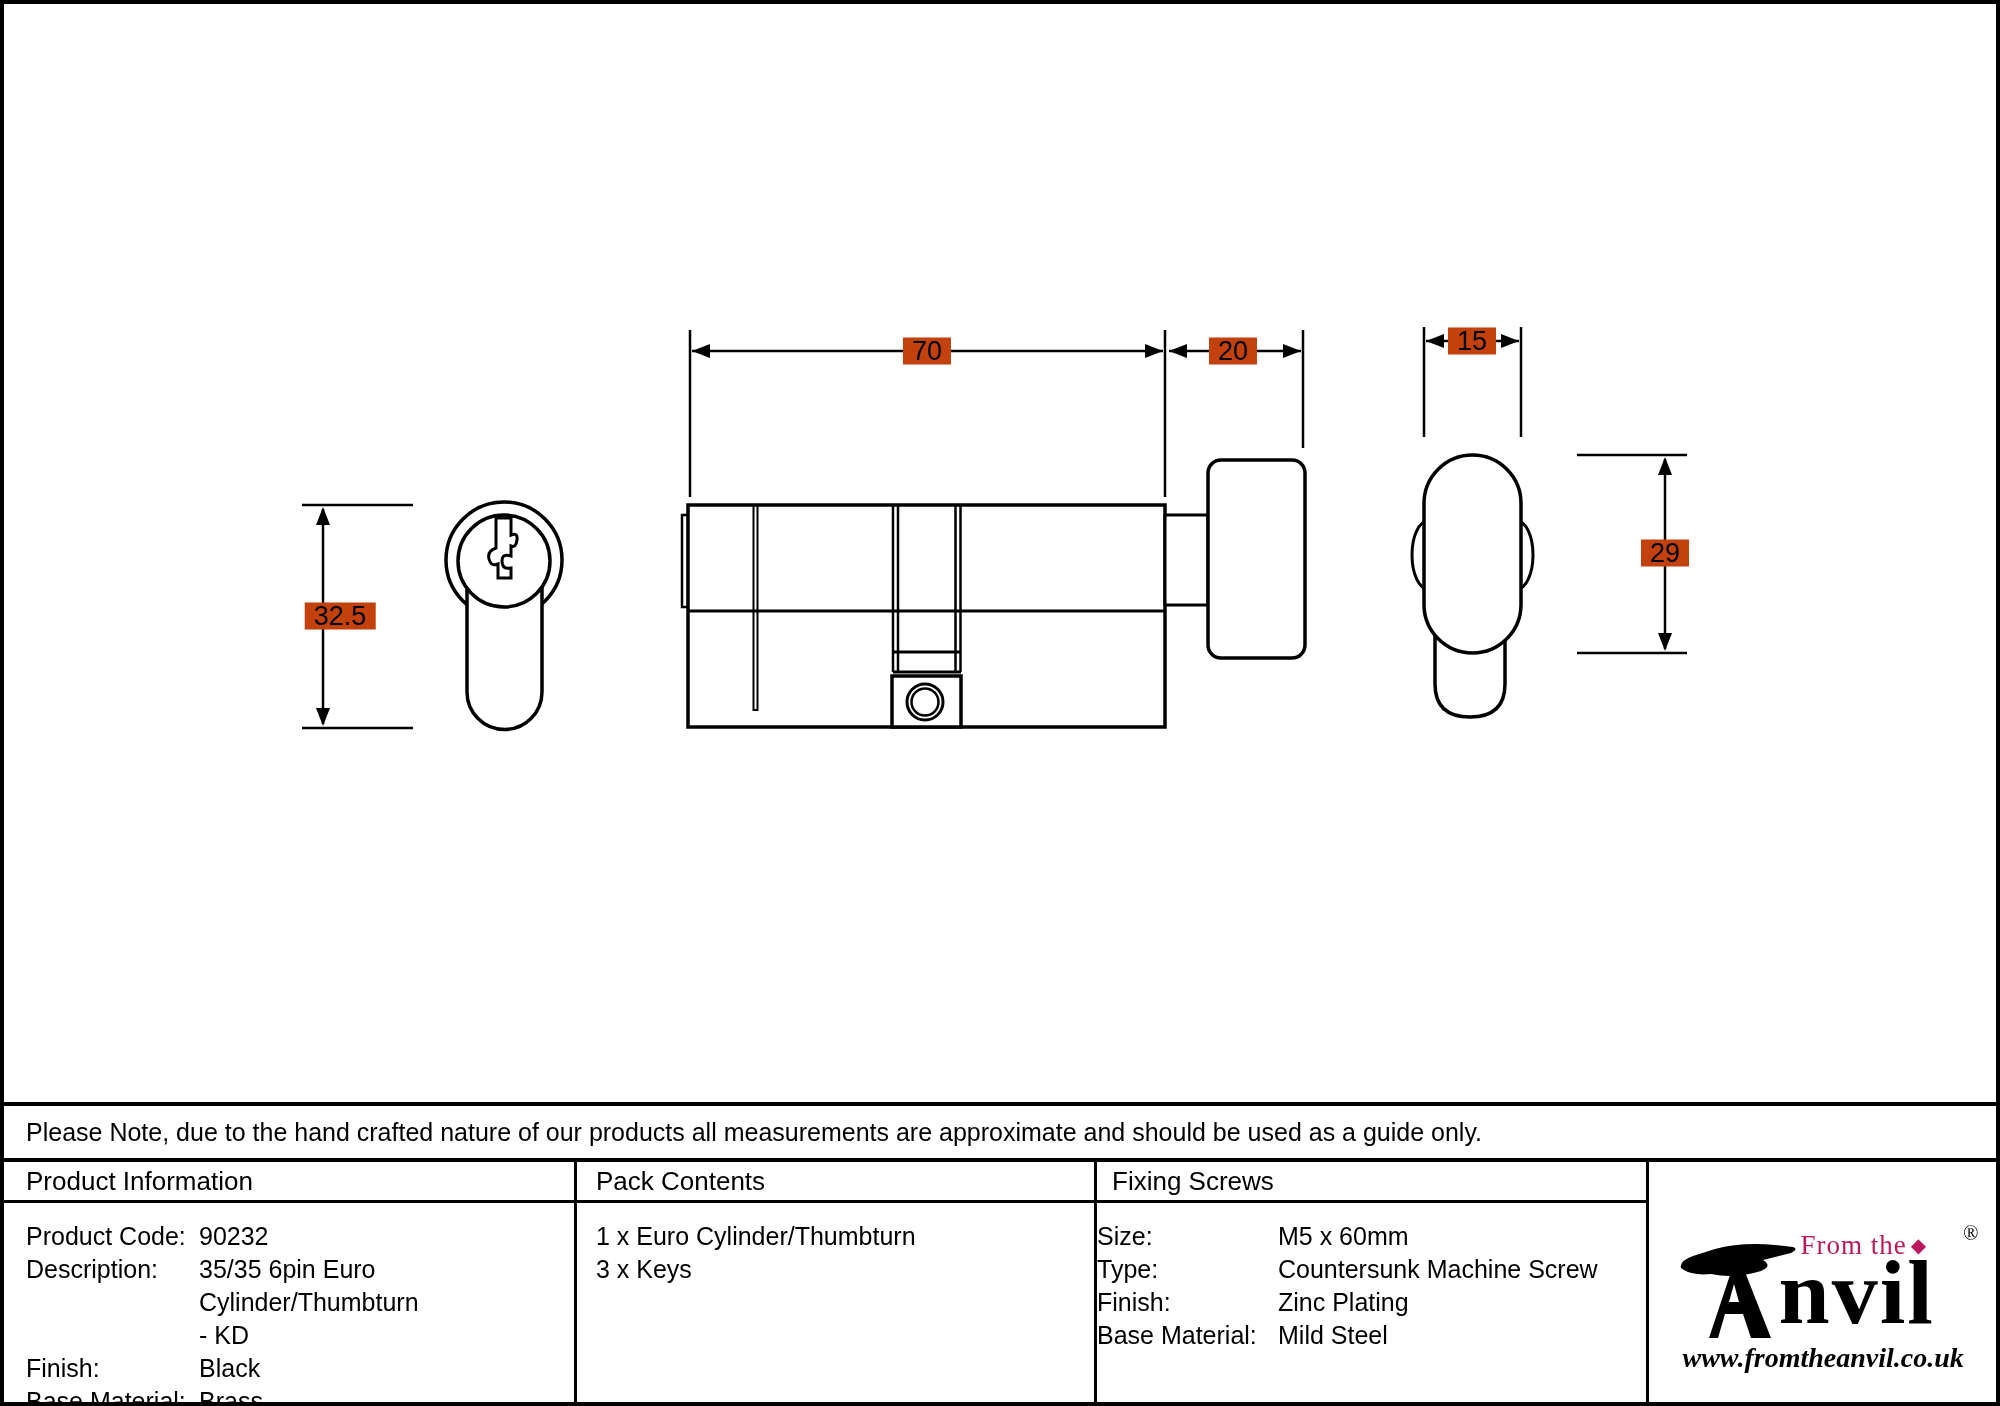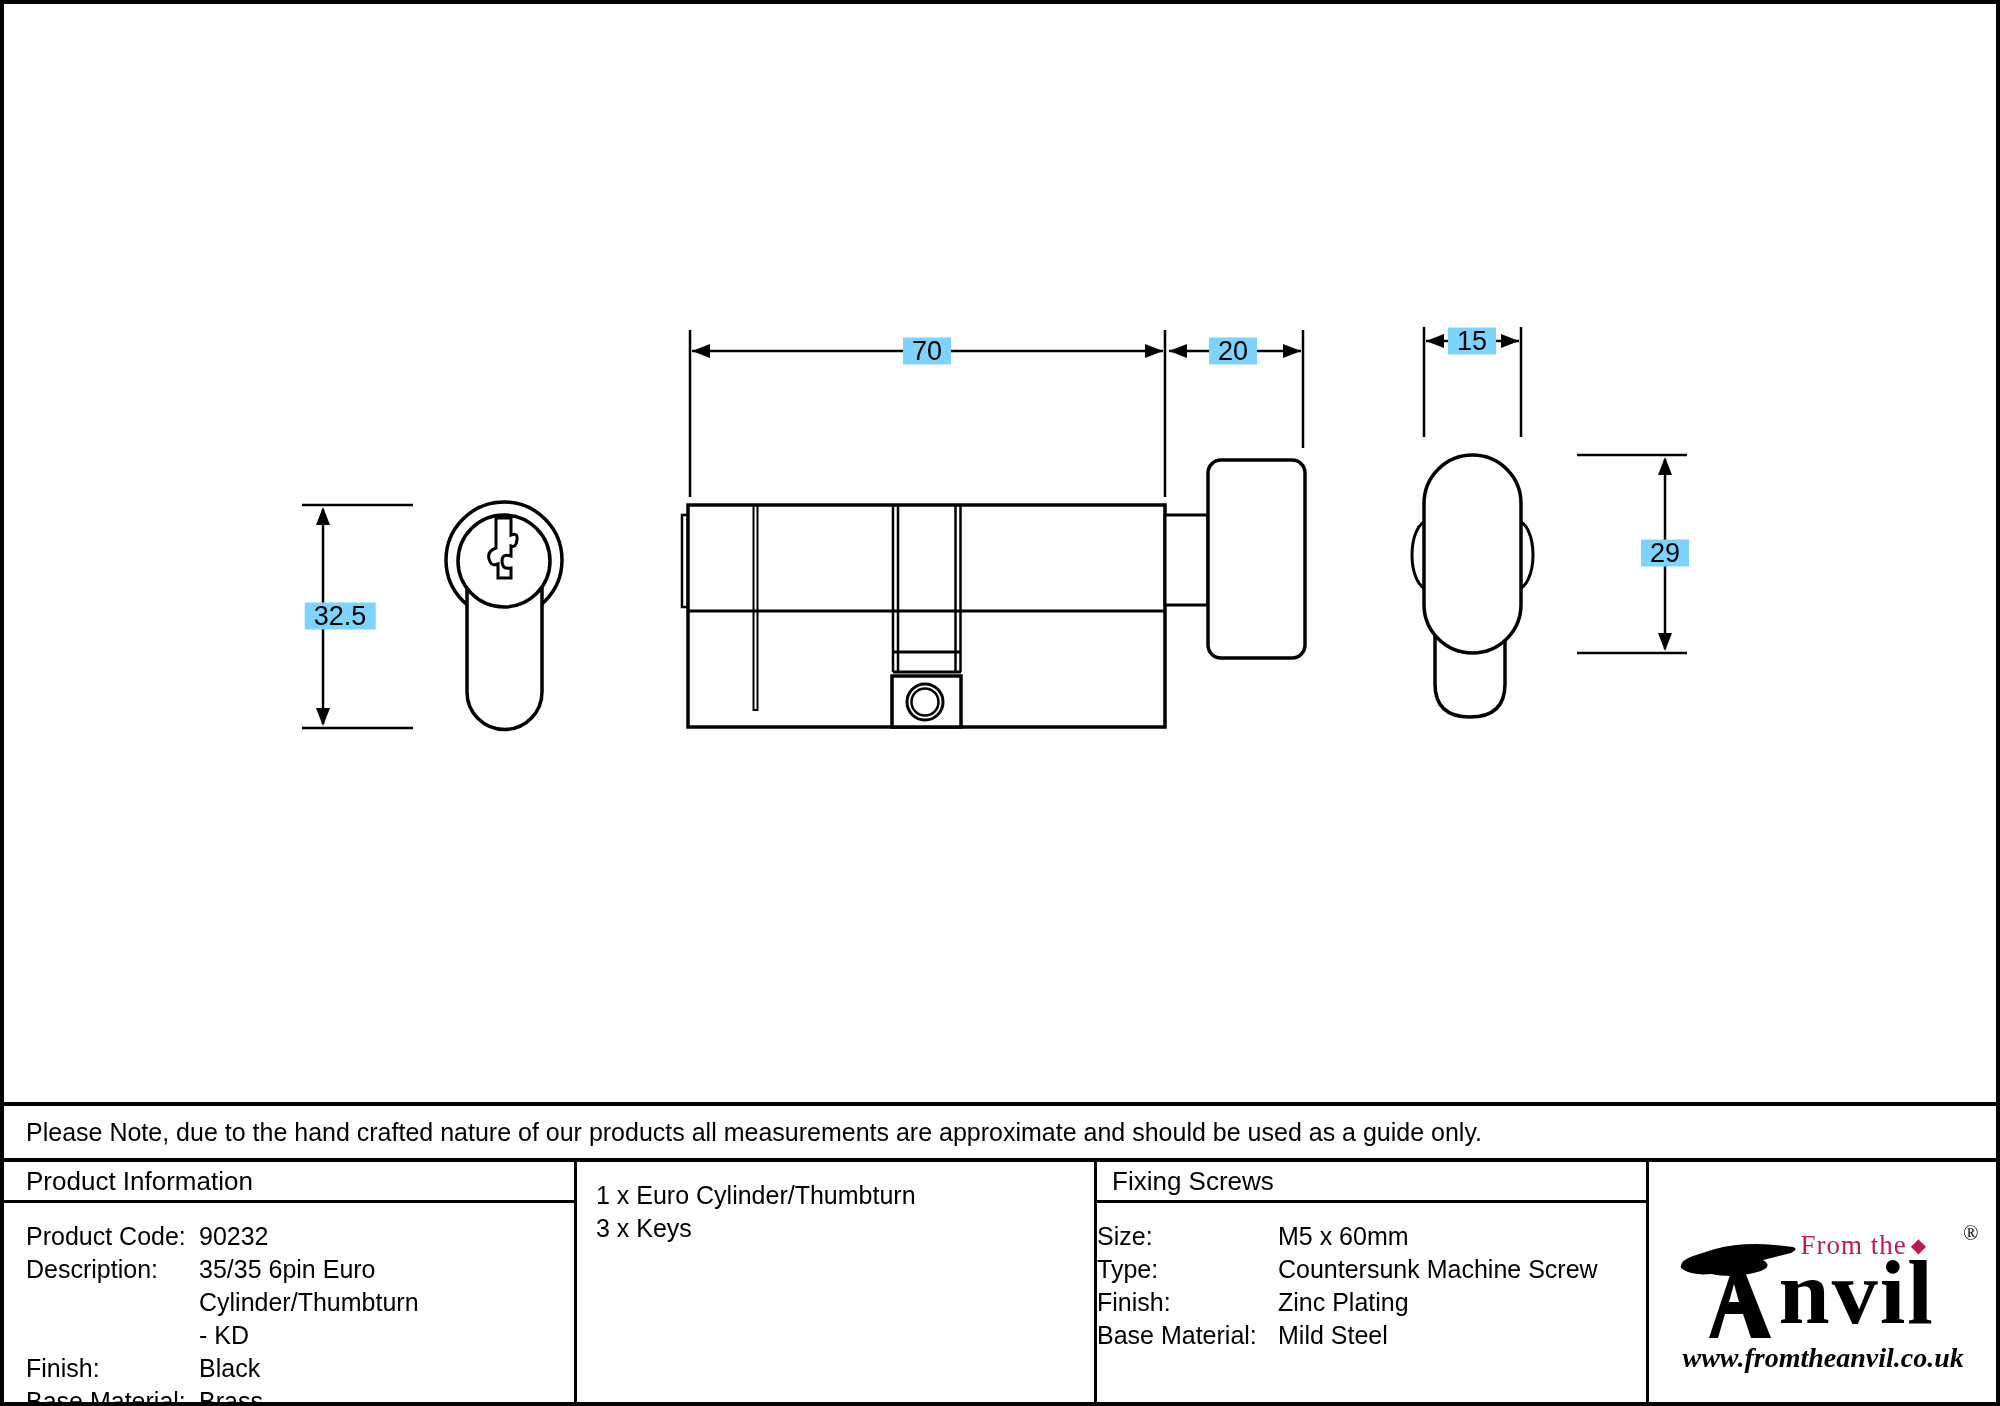--- a/index.html
+++ b/index.html
@@ -13,21 +13,21 @@
     color:#000;
     display:flex;flex-direction:column;
     overflow:hidden;
   }
   
   .drawing{position:relative;height:1098px;flex:none;}
   .drawing svg{position:absolute;left:0;top:0;}
   .dim-label{
     position:absolute;
     transform:translate(-50%,-50%);
-    background:#7dd3fc;
+    background:#c2410c;
     padding:0 9px;
     font-size:27px;
     line-height:27px;
     white-space:nowrap;
   }
   
   .note-bar{
     flex:none;
     box-sizing:border-box;
     height:60px;
@@ -195,20 +195,21 @@
           <span class="kv-value">Black</span>
         </div>
         <div class="kv-row">
           <span class="kv-label">Base Material:</span>
           <span class="kv-value">Brass</span>
         </div>
       </div>
     </div>
 
     <div class="spec-col col-2">
+      <div class="col-header">Pack Contents</div>
       <div class="col-body">
         <div class="pack-item">1 x Euro Cylinder/Thumbturn</div>
         <div class="pack-item">3 x Keys</div>
       </div>
     </div>
 
     <div class="spec-col col-3">
       <div class="col-header">Fixing Screws</div>
       <div class="col-body">
         <div class="kv-row">

